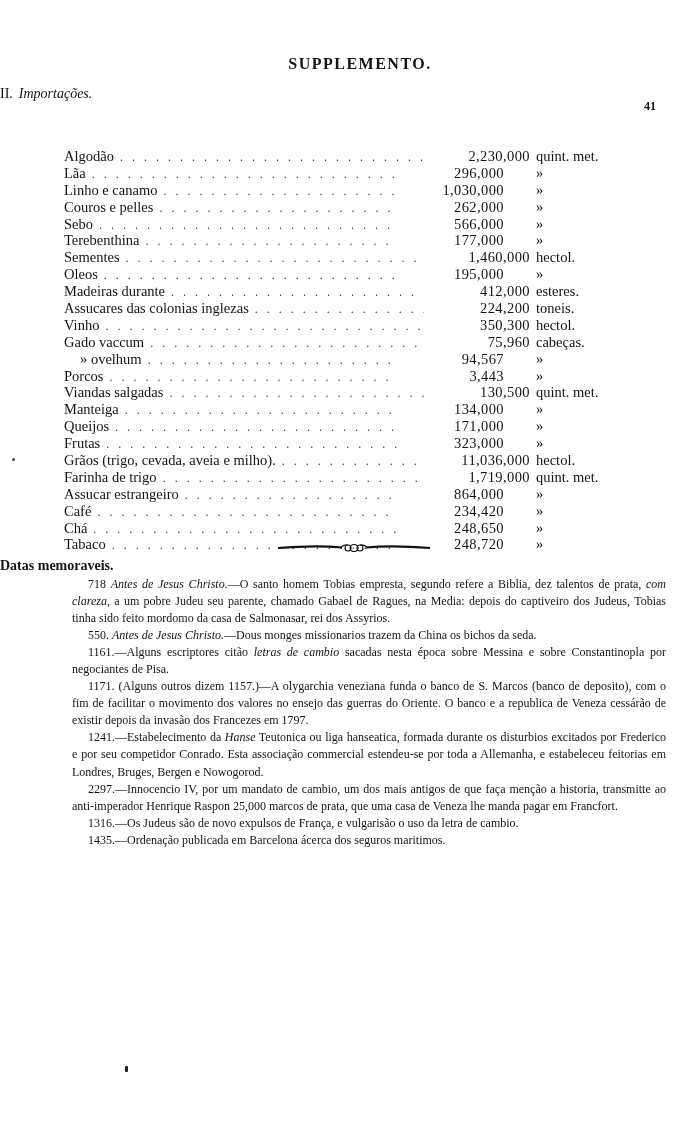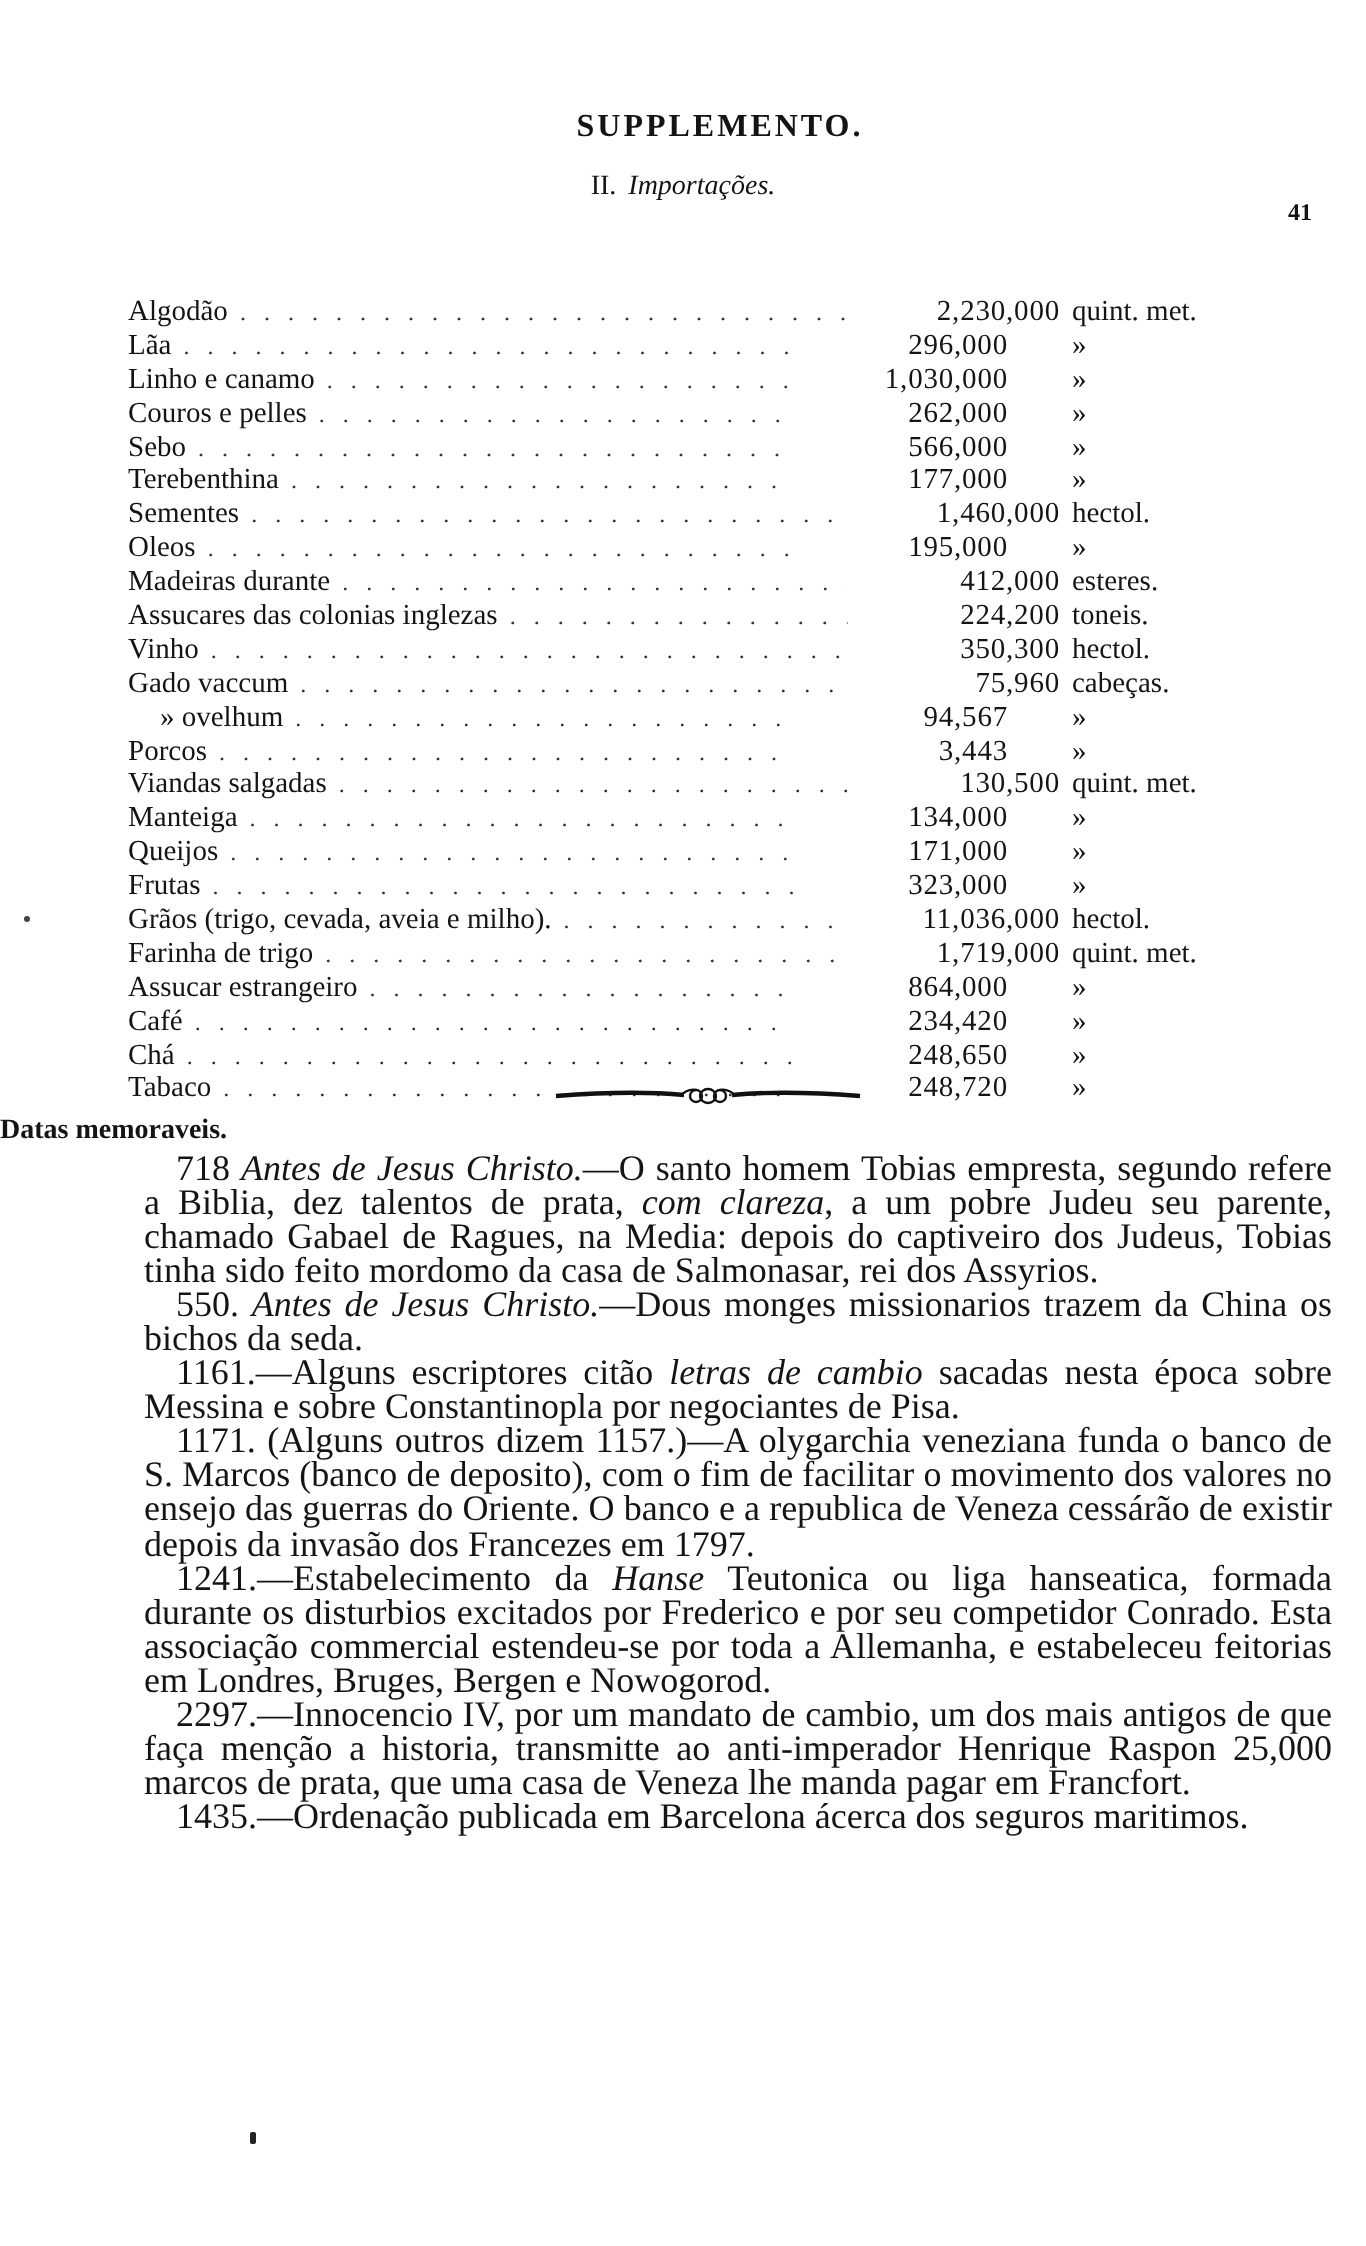--- a/index.html
+++ b/index.html
@@ -12,21 +12,21 @@
     position: absolute; top: 55px; left: 60px; width: 600px; height: 22px;
   }
   .running-title {
     position: absolute; left: 0; right: 0; top: 0; text-align: center;
     font-weight: bold; font-size: 16px; letter-spacing: 1.5px;
   }
   .page-number {
     position: absolute; right: 4px; top: 0; font-weight: bold; font-size: 12px; margin-top: 44px;
   }
   .section-title {
-    position: absolute; top: 86px; left: 0; width: 683px; text-align: center;
+    position: absolute; top: 86px; left: 0; width: 683px; 
     font-size: 14px;
   }
   .section-title .num { margin-right: 6px; }
   .section-title .it { font-style: italic; }
 
   .imports { position: absolute; top: 116px; left: 64px; width: 600px; margin-top: 32px; }
   .row {
     display: flex; align-items: baseline; height: 16.9px; font-size: 14.5px; line-height: 16.9px;
     white-space: nowrap;
   }
@@ -46,21 +46,21 @@
 
   .ornament {
     position: absolute; top: 543px; left: 276px; width: 156px; height: 10px;
   }
   .dates-title {
     position: absolute; top: 558px; left: 0; width: 683px; text-align: left;
     font-weight: bold; font-size: 14px;
   }
   .dates {
     position: absolute; top: 576px; left: 72px; width: 594px;
-    font-size: 18px; line-height: 17.05px; text-align: justify;
+    font-size: 12px; line-height: 17.05px; text-align: justify;
   }
   .entry { margin: 0; text-indent: 16px; }
   .entry .year { }
   .entry .it { font-style: italic; }
   .stray-mark {
     position: absolute; left: 125px; top: 1066px; width: 3px; height: 6px; background: #222;
     border-radius: 1px;
   }
   .stray-dot { position: absolute; left: 12px; top: 458px; width: 3px; height: 3px; background:#444; border-radius: 50%; }
 </style>
@@ -236,17 +236,18 @@
 
 <div class="dates-title">Datas memoraveis.</div>
 
 <div class="dates" id="dates-list">
     <p class="entry"><span class="year">718</span> <span class="it">Antes de Jesus Christo.</span><span>—O santo homem Tobias empresta, segundo refere a Biblia, dez talentos de prata, </span><span class="it">com clareza</span><span>, a um pobre Judeu seu parente, chamado Gabael de Ragues, na Media: depois do captiveiro dos Judeus, Tobias tinha sido feito mordomo da casa de Salmonasar, rei dos Assyrios.</span></p>
     <p class="entry"><span class="year">550.</span> <span class="it">Antes de Jesus Christo.</span><span>—Dous monges missionarios trazem da China os bichos da seda.</span></p>
     <p class="entry"><span class="year">1161.</span><span>—Alguns escriptores citão </span><span class="it">letras de cambio</span><span> sacadas nesta época sobre Messina e sobre Constantinopla por negociantes de Pisa.</span></p>
     <p class="entry"><span class="year">1171.</span><span> (Alguns outros dizem 1157.)—A olygarchia veneziana funda o banco de S. Marcos (banco de deposito), com o fim de facilitar o movimento dos valores no ensejo das guerras do Oriente. O banco e a republica de Veneza cessárão de existir depois da invasão dos Francezes em 1797.</span></p>
     <p class="entry"><span class="year">1241.</span><span>—Estabelecimento da </span><span class="it">Hanse</span><span> Teutonica ou liga hanseatica, formada durante os disturbios excitados por Frederico e por seu competidor Conrado. Esta associação commercial estendeu-se por toda a Allemanha, e estabeleceu feitorias em Londres, Bruges, Bergen e Nowogorod.</span></p>
     <p class="entry"><span class="year">2297.</span><span>—Innocencio IV, por um mandato de cambio, um dos mais antigos de que faça menção a historia, transmitte ao anti-imperador Henrique Raspon 25,000 marcos de prata, que uma casa de Veneza lhe manda pagar em Francfort.</span></p>
+    <p class="entry"><span class="year">1316.</span><span>—Os Judeus são de novo expulsos de França, e vulgarisão o uso da letra de cambio.</span></p>
     <p class="entry"><span class="year">1435.</span><span>—Ordenação publicada em Barcelona ácerca dos seguros maritimos.</span></p>
   </div>
 
 <div class="stray-dot"></div>
 <div class="stray-mark"></div>
 
 </body></html>

